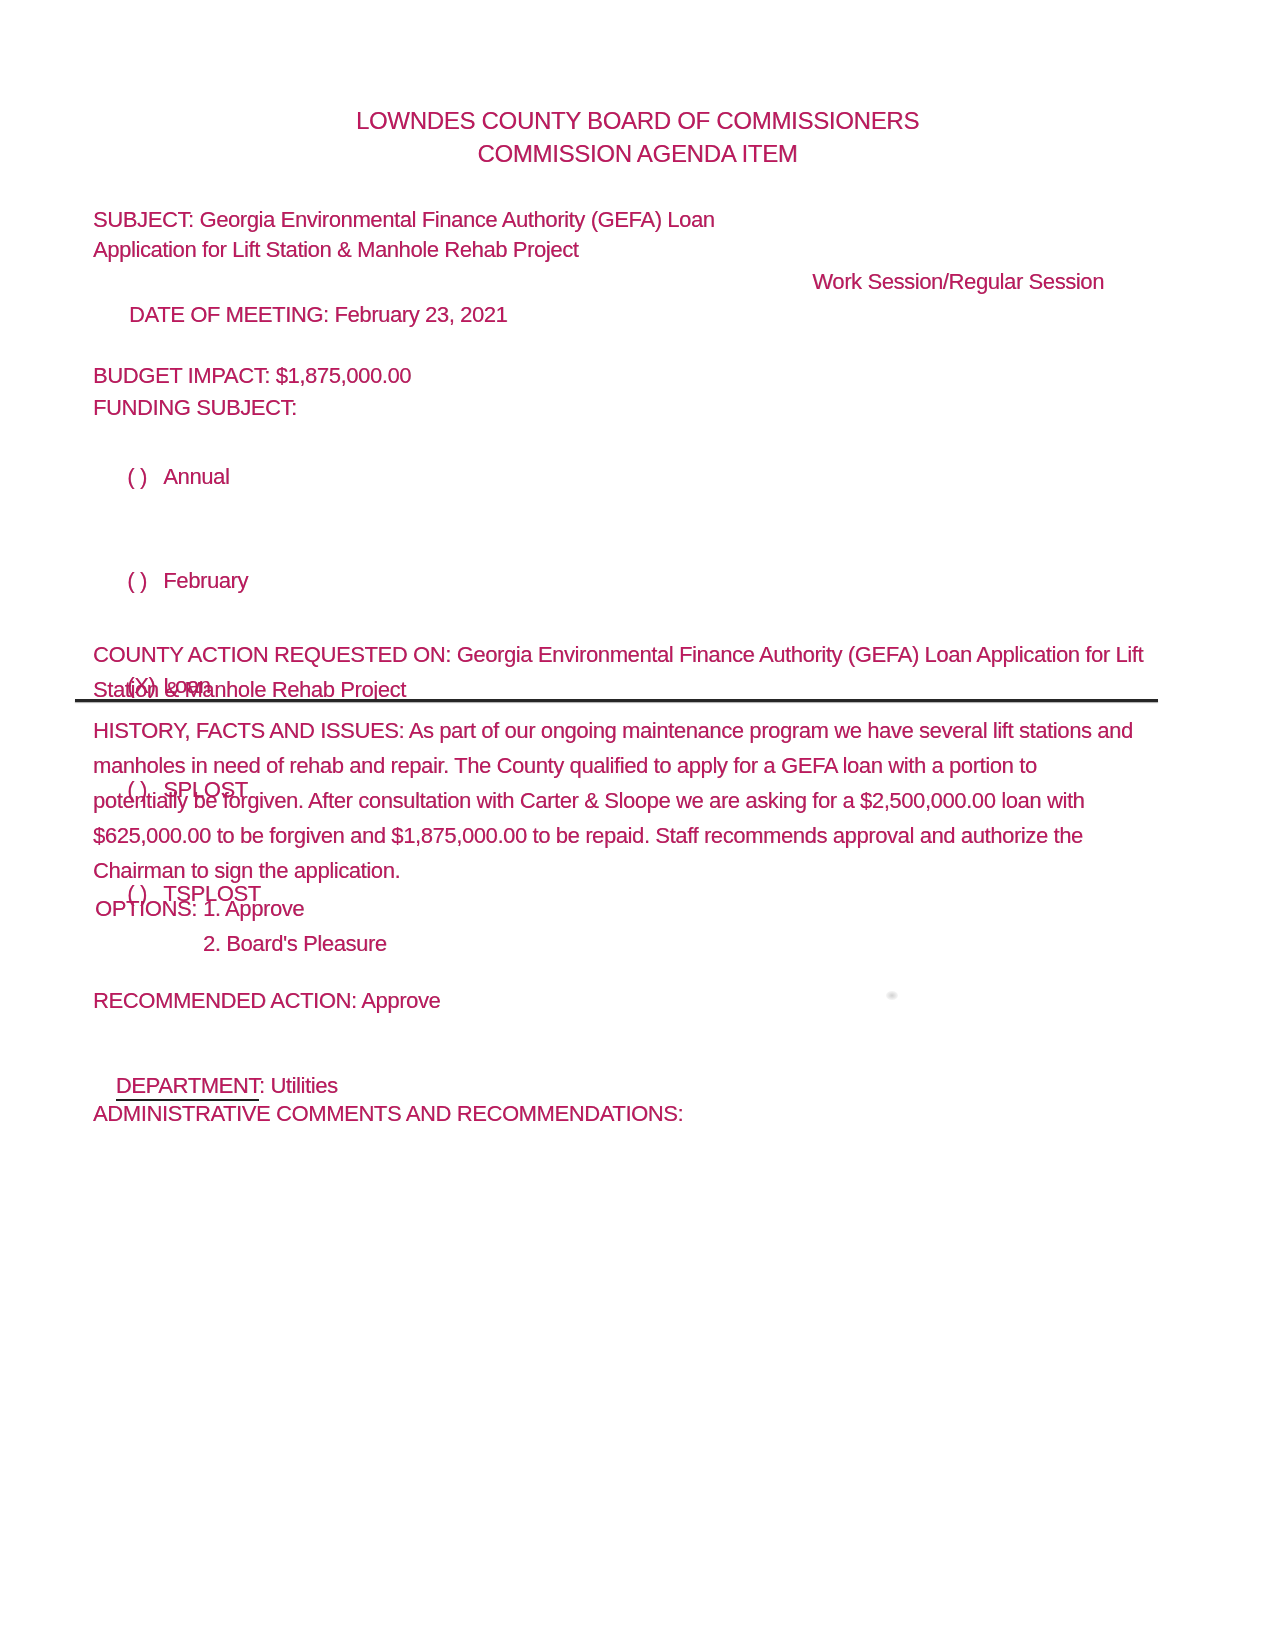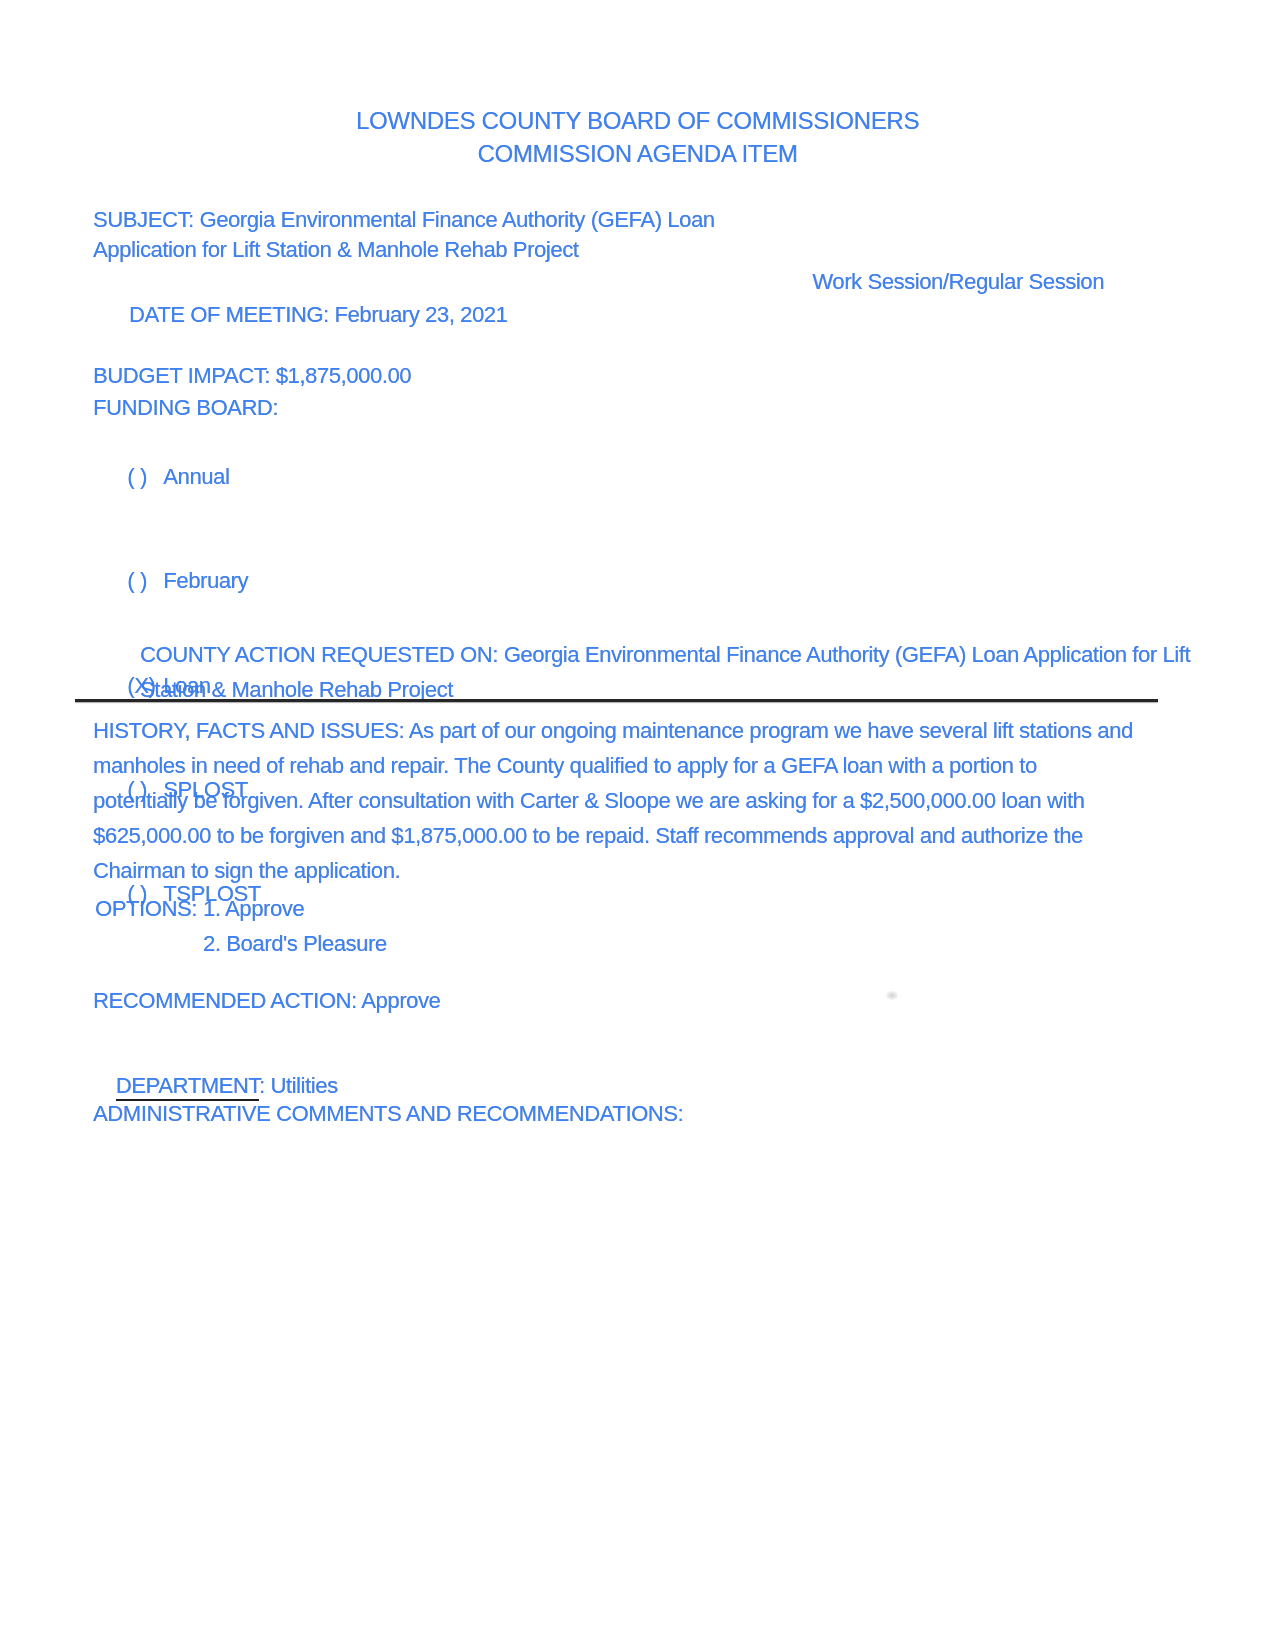--- a/index.html
+++ b/index.html
@@ -7,21 +7,21 @@
     padding: 0;
     background: #ffffff;
   }
   .page {
     position: relative;
     width: 1275px;
     height: 1651px;
     background: #ffffff;
     overflow: hidden;
     font-family: "Liberation Sans", sans-serif;
-    color: #3b82f6;
+    color: #be185d;
     border-radius: 9px;
   }
   .line {
     position: absolute;
     white-space: pre;
     font-size: 22px;
     line-height: 28px;
     letter-spacing: -0.4px;
     text-shadow: 0.3px 0.3px 0.5px rgba(45,45,45,0.45);
   }
@@ -70,21 +70,20 @@
     text-shadow: 0.3px 0.3px 0.5px rgba(45,45,45,0.45);
   }
   .funding-row .mark {
     display: inline-block;
     width: 36px;
   }
   .county-action-block {
     position: absolute;
     left: 93px;
     top: 637px;
-    margin-left: 47px;
   }
   .county-action-block div,
   .history-block div {
     font-size: 22px;
     line-height: 35px;
     letter-spacing: -0.4px;
     white-space: pre;
     text-shadow: 0.3px 0.3px 0.5px rgba(45,45,45,0.45);
   }
   .divider {
@@ -129,21 +128,21 @@
     <div>SUBJECT: Georgia Environmental Finance Authority (GEFA) Loan</div>
     <div>Application for Lift Station &amp; Manhole Rehab Project</div>
   </div>
 
   <div class="line session-type">Work Session/Regular Session</div>
 
   <div class="line" style="left:93px; top:301px;margin-left:36px;">DATE OF MEETING: February 23, 2021</div>
 
   <div class="line" style="left:93px; top:362px;">BUDGET IMPACT: $1,875,000.00</div>
 
-  <div class="line" style="left:93px; top:394px;">FUNDING BOARD:</div>
+  <div class="line" style="left:93px; top:394px;">FUNDING SUBJECT:</div>
 
   <div class="funding-list">
     <div class="funding-row">
       <span class="mark">( )</span><span>Annual</span>
     </div>
     <div class="funding-row">
       <span class="mark">( )</span><span>February</span>
     </div>
     <div class="funding-row">
       <span class="mark">(X)</span><span>Loan</span>

